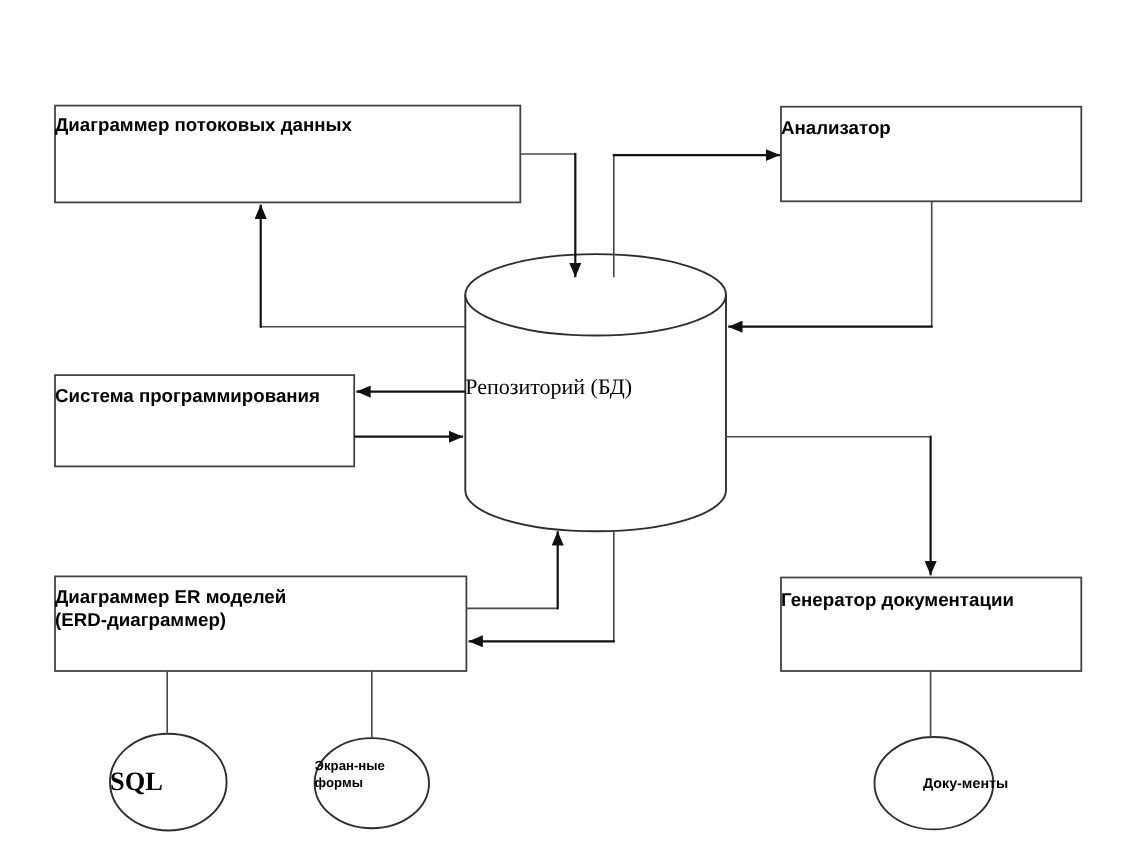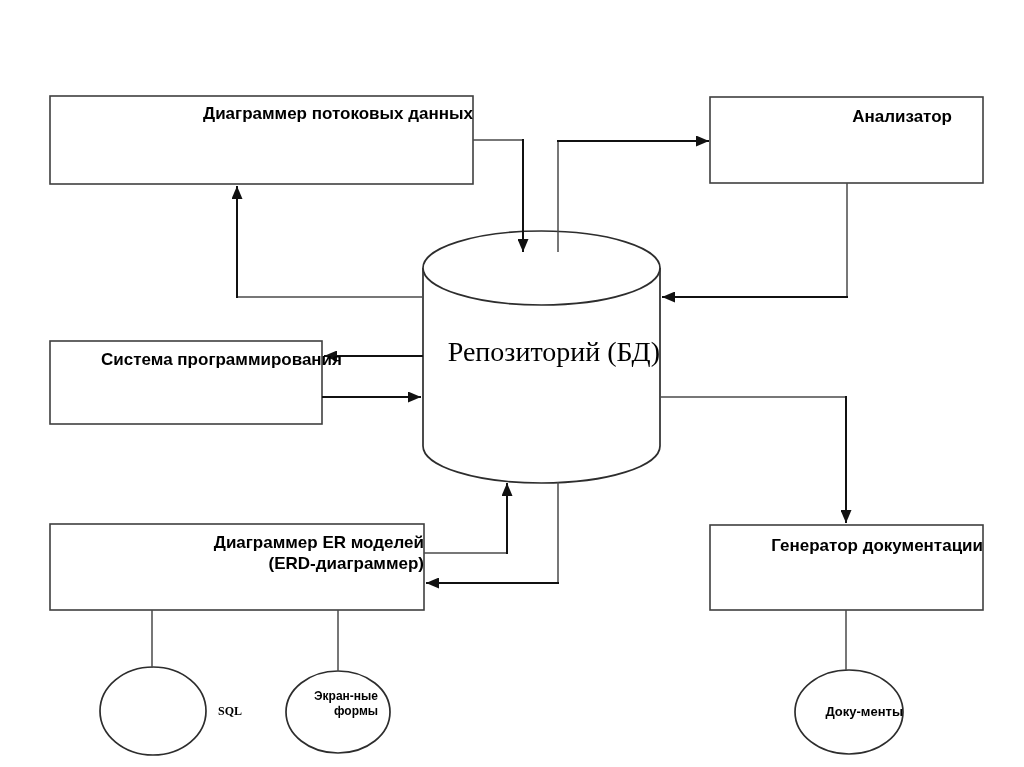--- a/index.html
+++ b/index.html
@@ -16,53 +16,53 @@
     font-family: "Liberation Sans", sans-serif;
     color: #000000;
   }
   .stage svg {
     position: absolute;
     left: 0;
     top: 0;
   }
   .label {
     position: absolute;
-    text-align: right;
+    text-align: left;
     color: #000000;
     -webkit-user-select: none;
     user-select: none;
   }
   .box-label {
     font-family: "Liberation Sans", sans-serif;
     font-weight: bold;
     font-size: 17px;
     line-height: 21px;
   }
   .repo-label {
     font-family: "Liberation Serif", serif;
     font-weight: normal;
-    font-size: 28px;
+    font-size: 20px;
     line-height: 24px;
   }
   .sql-label {
     font-family: "Liberation Serif", serif;
     font-weight: bold;
-    font-size: 12px;
+    font-size: 24px;
     line-height: 26px;
-    padding-left: 36px;
   }
   .small-ellipse-label {
     font-family: "Liberation Sans", sans-serif;
     font-weight: bold;
     font-size: 12px;
     line-height: 15px;
   }
   .docs-label {
     font-size: 13px;
     line-height: 16px;
+    padding-left: 44px;
   }
 </style>
 </head>
 <body>
 
 <div class="stage">
 
   <svg width="1024" height="767" viewBox="0 0 1024 767">
     <defs>
       <marker id="arrowhead" markerUnits="userSpaceOnUse" markerWidth="14" markerHeight="11" refX="13" refY="5.5" orient="auto">

